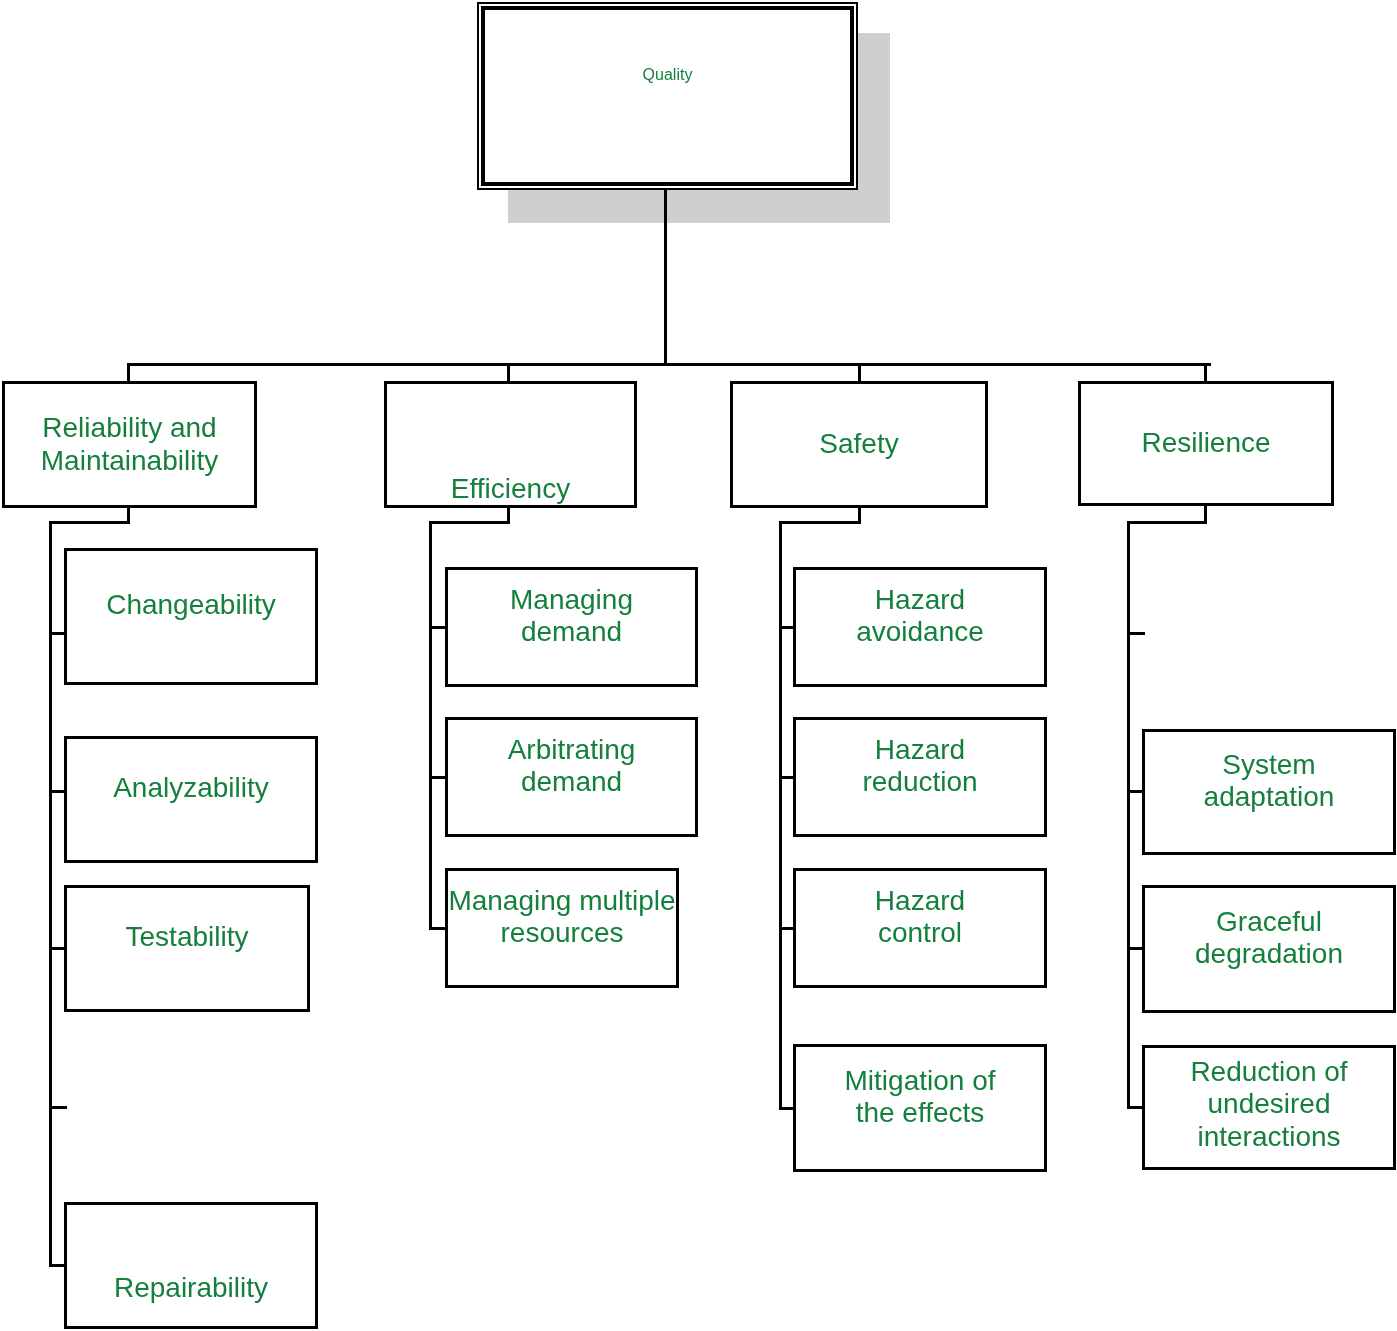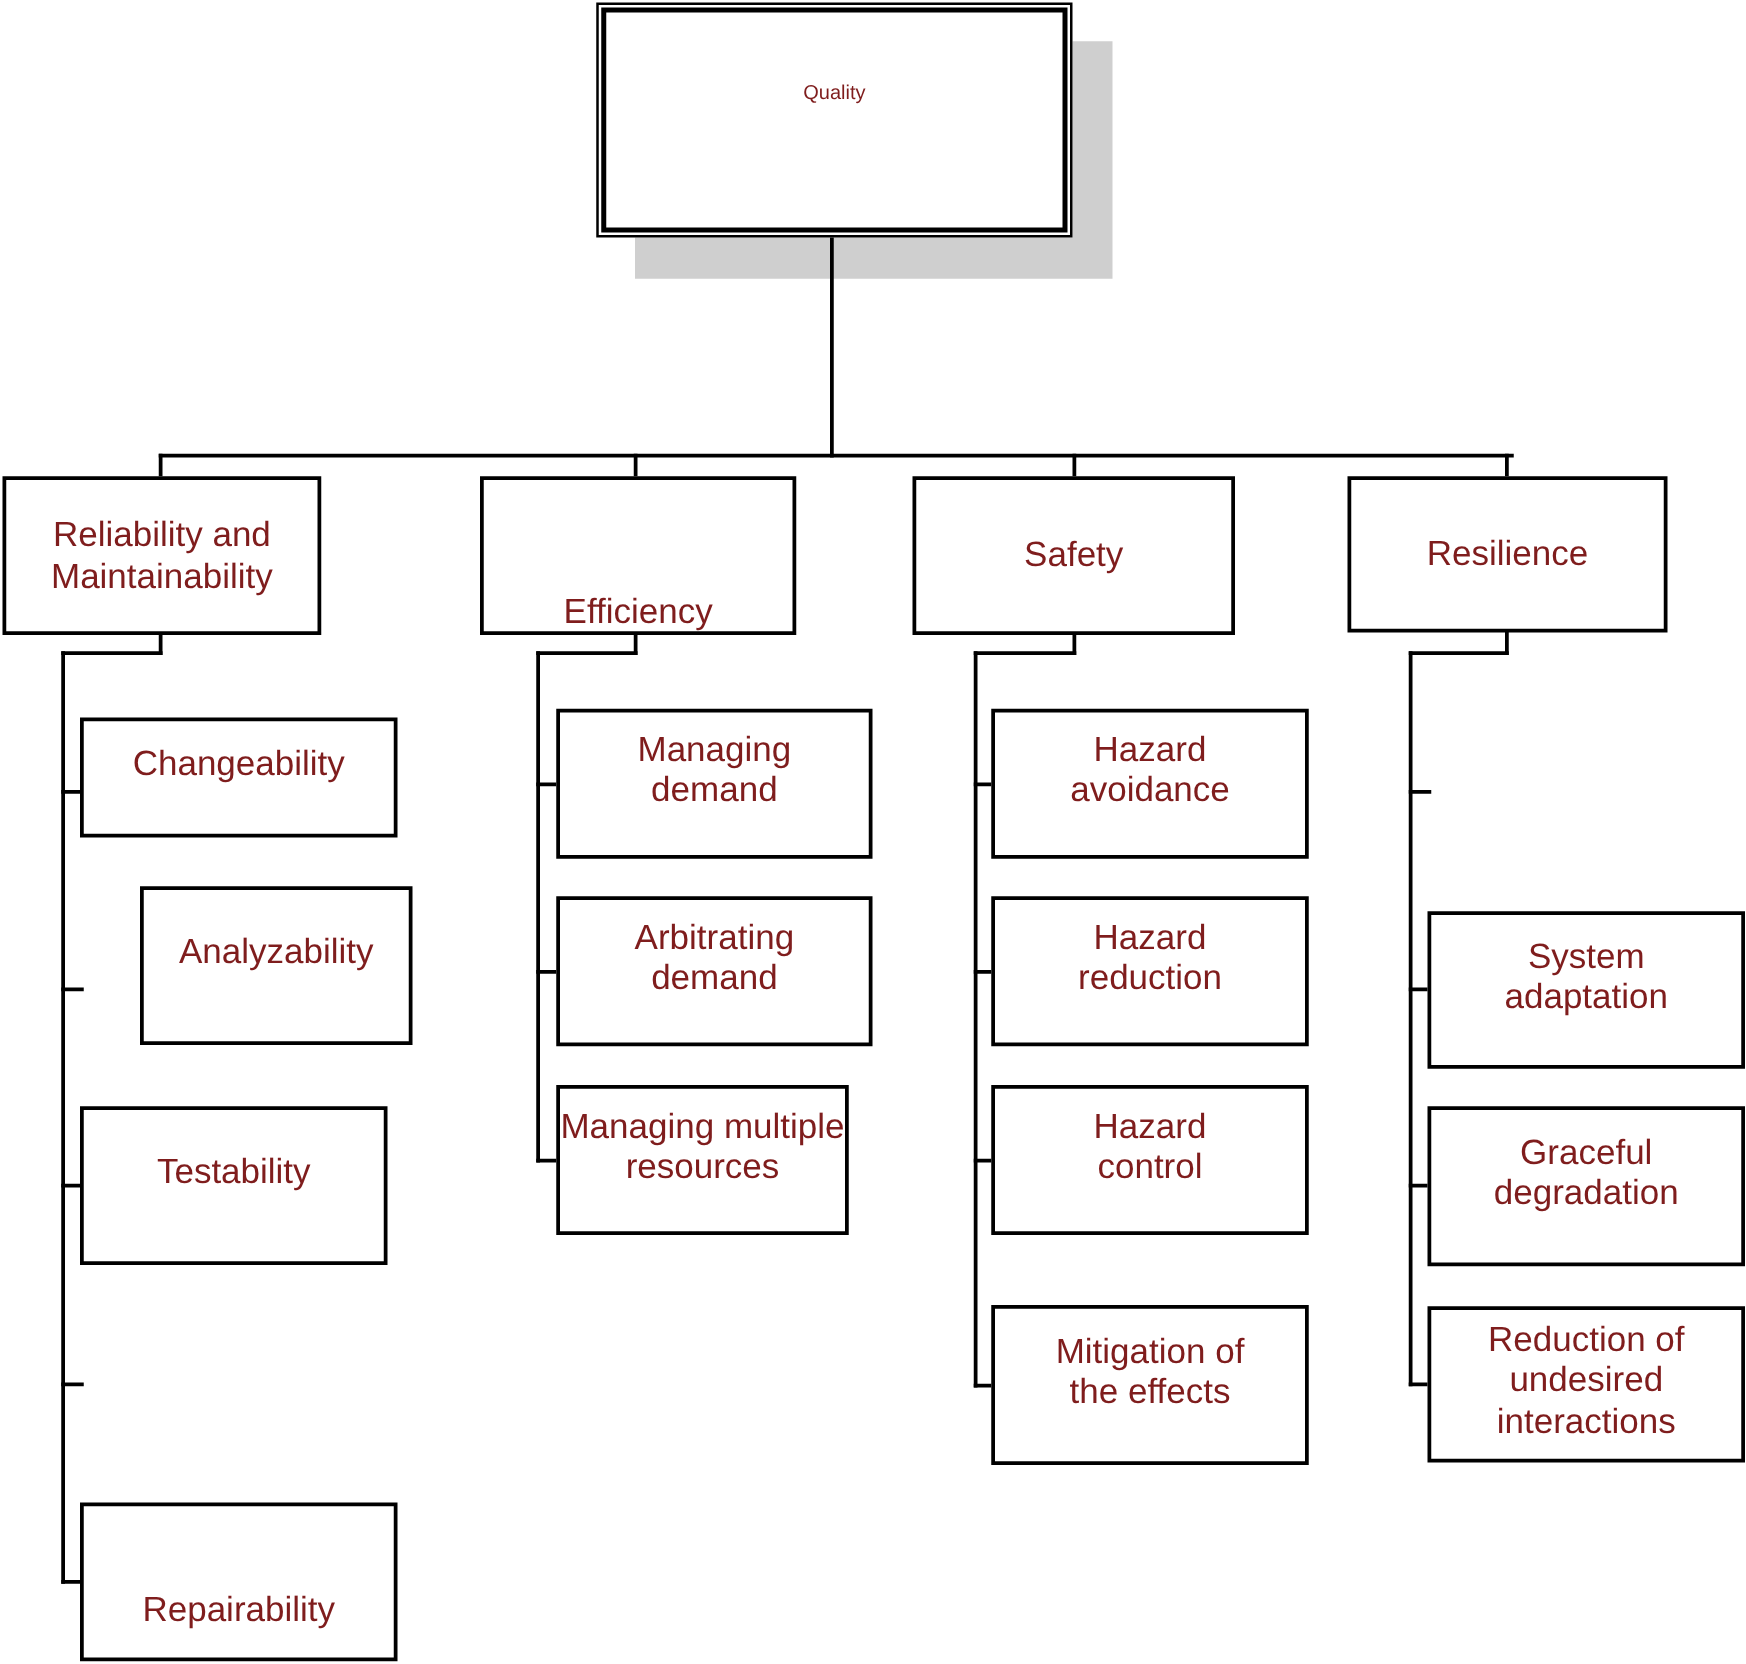--- a/index.html
+++ b/index.html
@@ -2,21 +2,21 @@
 <html><head>
 <meta charset="utf-8">
 <style>
   html,body{margin:0;padding:0;background:#ffffff;}
   #canvas{
     position:relative;
     width:1397px;
     height:1331px;
     background:#ffffff;
     font-family:"Liberation Sans", sans-serif;
-    color:#7f1d1d;
+    color:#15803d;
     overflow:hidden;
   }
   
   .ln{position:absolute;background:#000000;}
   
   .node{
     position:absolute;
     box-sizing:border-box;
     background:#ffffff;
     border:3px solid #000000;
@@ -85,24 +85,24 @@
 
   <div class="ln" style="left:127px;top:506px;width:3px;height:18px;"></div>
   <div class="ln" style="left:49px;top:521px;width:81px;height:3px;"></div>
   <div class="ln" style="left:49px;top:521px;width:3px;height:746px;"></div>
   <div class="ln" style="left:49px;top:632px;width:18px;height:3px;"></div>
   <div class="ln" style="left:49px;top:790px;width:18px;height:3px;"></div>
   <div class="ln" style="left:49px;top:947px;width:18px;height:3px;"></div>
   <div class="ln" style="left:49px;top:1106px;width:18px;height:3px;"></div>
   <div class="ln" style="left:49px;top:1264px;width:18px;height:3px;"></div>
 
-  <div class="node lvl3" style="left:64px;top:574px;width:254px;height:96px;">
+  <div class="node lvl3" style="left:64px;top:548px;width:254px;height:137px;">
     <span class="lbl">Changeability</span>
   </div>
-  <div class="node lvl3" style="left:64px;top:709px;width:218px;height:127px;margin-left:48px;">
+  <div class="node lvl3" style="left:64px;top:736px;width:254px;height:127px;">
     <span class="lbl">Analyzability</span>
   </div>
   <div class="node lvl3" style="left:64px;top:885px;width:246px;height:127px;">
     <span class="lbl">Testability</span>
   </div>
   <div class="node lvl3" style="left:64px;top:1202px;width:254px;height:127px;align-items:flex-end;">
     <span class="lbl">Repairability</span>
   </div>
 
   <div class="ln" style="left:507px;top:506px;width:3px;height:18px;"></div>

